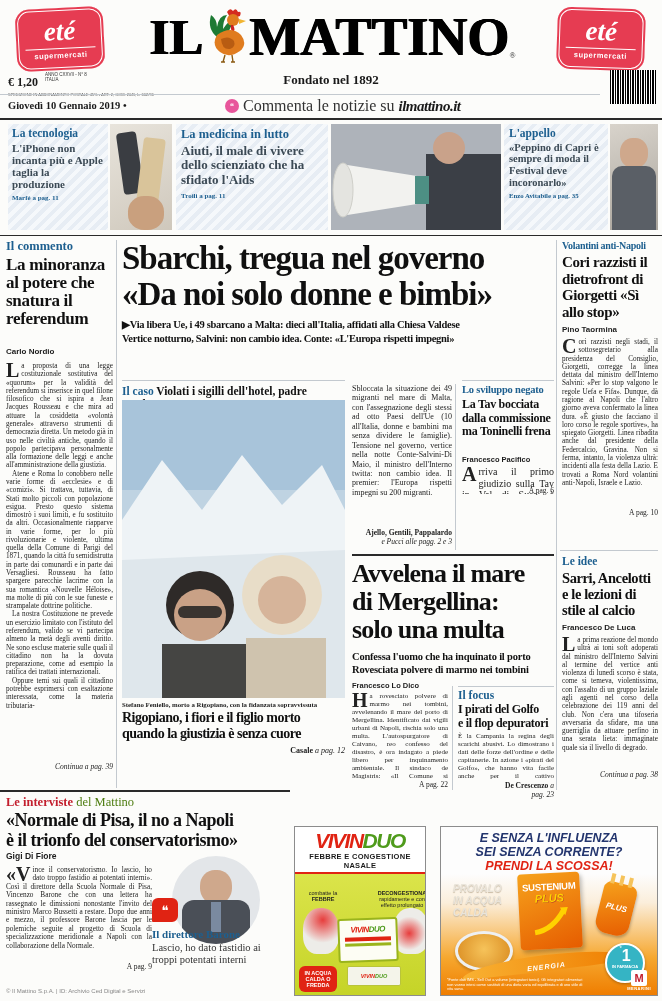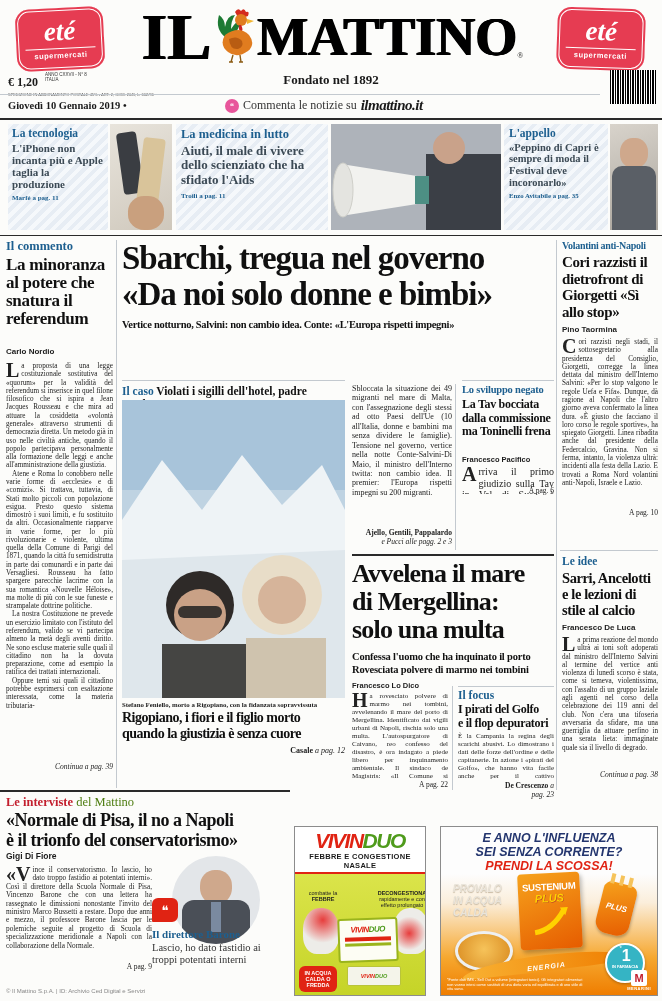--- a/index.html
+++ b/index.html
@@ -39,21 +39,21 @@
   <div class="abs badge" style="left:16px;top:8px;width:88px;height:62px;transform:rotate(-3deg);">
     <div class="n">eté</div>
     <div class="s">supermercati</div>
   </div>
   <div class="abs badge" style="left:557px;top:8px;width:88px;height:62px;transform:rotate(2deg);">
     <div class="n">eté</div>
     <div class="s">supermercati</div>
   </div>
 
   <div class="abs" style="left:110px;top:6px;width:445px;height:62px;display:flex;align-items:center;justify-content:center;">
-    <span class="mast" style="font-size:66px;">IL</span>
+    <span class="mast" style="font-size:51px;">IL</span>
     <span style="margin:0 2px;">
       <svg width="42" height="56" viewBox="0 0 42 56">
         <path d="M12 30 Q2 22 6 8 Q12 12 12 20 Q14 8 22 8 Q18 14 18 22 Q24 12 30 14 Q25 20 23 26 Z" fill="#1d7a33"></path>
         <path d="M22 5 q3-5 6-1 q3-4 5 1 q4-1 2 4 l-9 3z" fill="#d42b1f"></path>
         <circle cx="28" cy="13" r="6" fill="#e07c1f"></circle>
         <path d="M34 12 l7 2 -7 3z" fill="#f2b531"></path>
         <path d="M28 18 q3 5 0 7 q-3-2-2-7z" fill="#c22"></path>
         <path d="M12 28 q14-10 24 0 q7 9-1 16 q-11 8-20 1 q-9-7-3-17z" fill="#e07c1f"></path>
         <path d="M16 32 q8-4 13 2 q2 6-4 8 q-8 1-9-10z" fill="#b85c12"></path>
         <path d="M20 48 l-2 7 m2 0 h-4 M27 48 l1 7 m2 0 h-4" stroke="#8a5a12" stroke-width="1.4" fill="none"></path>
@@ -74,21 +74,21 @@
     <div class="sans" style="font-size:4px;color:#555;margin-top:2px;width:210px;">SPEDIZIONE IN ABBONAMENTO POSTALE 45% - ART. 2, COM. 20/B, L. 662/96</div>
   </div>
 
   <div class="abs barcode" style="left:610px;top:70px;width:46px;height:34px;"></div>
 
   <div class="abs rl" style="left:0;top:94px;width:600px;height:1px;"></div>
 
   <div class="abs" style="left:8px;top:100px;font-size:10.5px;font-weight:bold;">Giovedì 10 Gennaio 2019 •</div>
   <div class="abs" style="left:225px;top:97px;display:flex;align-items:center;gap:4px;">
     <span style="width:14px;height:14px;border-radius:50%;background:#e8569b;color:#fff;font-size:8px;text-align:center;line-height:15px;display:inline-block;">❝</span>
-    <span style="font-size:12px;color:#333;">Commenta le notizie su</span>
+    <span style="font-size:16px;color:#333;">Commenta le notizie su</span>
     <span style="font-size:15px;font-weight:bold;font-style:italic;letter-spacing:-0.5px;">ilmattino.it</span>
   </div>
   <div class="abs rh" style="left:0;top:118px;width:662px;height:2px;"></div>
 
   <div class="abs stripes" style="left:8px;top:124px;width:100px;height:106px;padding:4px 4px 0 4px;box-sizing:border-box;">
     <div class="kick" style="font-size:11.5px;margin-bottom:2px;">La tecnologia</div>
     <div style="font-size:11px;line-height:1.12;color:#3c4a55;font-weight:bold;">L'iPhone non incanta più e Apple taglia la produzione</div>
     <div style="font-size:7px;font-weight:bold;color:#1d5f8f;margin-top:3px;">Marfé a pag. 11</div>
   </div>
   <div class="abs photo" style="left:110px;top:124px;width:62px;height:106px;background:linear-gradient(150deg,#e8e4dc,#cfc8bc);">
@@ -135,20 +135,21 @@
     <p>Oppure temi sui quali il cittadino potrebbe esprimersi con esaltazione interessata, come la materia tributaria-</p>
   </div>
   <div class="abs cont" style="left:6px;top:762px;width:107px;">Continua a pag. 39</div>
   <div class="abs rv" style="left:116px;top:240px;width:1px;height:548px;"></div>
 
   <div class="abs hl" style="left:122px;top:240px;width:432px;font-size:33px;letter-spacing:-1px;line-height:36px;">
     <div>Sbarchi, tregua nel governo</div>
     <div>«Da noi solo donne e bimbi»</div>
   </div>
   <div class="abs" style="left:122px;top:318px;width:432px;font-size:10.5px;font-weight:bold;letter-spacing:-0.3px;line-height:14px;color:#111;">
+    <div>▶Via libera Ue, i 49 sbarcano a Malta: dieci all'Italia, affidati alla Chiesa Valdese</div>
     <div>Vertice notturno, Salvini: non cambio idea. Conte: «L'Europa rispetti impegni»</div>
   </div>
 
   <div class="abs rl" style="left:122px;top:380px;width:223px;height:1px;"></div>
   <div class="abs" style="left:122px;top:385px;width:223px;font-size:11.5px;font-weight:bold;">
     <span class="kick" style="font-size:11.5px;">Il caso</span><span style="color:#111;"> Violati i sigilli dell'hotel, padre condannato</span>
   </div>
   <div class="abs photo" style="left:122px;top:400px;width:223px;height:298px;">
     <svg width="223" height="298">
       <rect width="223" height="298" fill="#bfd3e2"></rect>
@@ -272,21 +273,21 @@
       <div class="abs" style="left:52px;top:92px;width:52px;height:18px;background:#f4f4ea;border:1px solid #b9c43a;border-radius:2px;text-align:center;font-style:italic;font-weight:bold;font-size:5.5px;line-height:18px;">
         <span style="color:#e02313;">VIVIN</span><span style="color:#4f9b1c;">DUO</span>
       </div>
       <div class="abs" style="left:4px;top:92px;width:38px;height:26px;background:#e02313;border-radius:6px;color:#fff;font-weight:bold;font-size:5.5px;text-align:center;display:flex;align-items:center;justify-content:center;padding:1px;box-sizing:border-box;">IN ACQUA CALDA O FREDDA</div>
       <div class="abs" style="left:0;bottom:0;width:100%;font-size:3.9px;color:#1c1c1c;padding:1px 3px;box-sizing:border-box;">È un medicinale. Leggere attentamente il foglio illustrativo. Non somministrare al di sotto dei 12 anni.</div>
     </div>
   </div>
 
   <div class="abs" style="left:440px;top:826px;width:218px;height:170px;border:1px solid #8c8c8c;box-sizing:border-box;overflow:hidden;font-family:'Liberation Sans',sans-serif;background:linear-gradient(180deg,#fdfdfd 0%,#fdfdfd 28%,#fbeedb 45%,#f6a72e 78%,#ef7d00 100%);">
     <div style="text-align:center;font-weight:bold;font-style:italic;font-size:12.5px;line-height:14px;color:#23356e;padding-top:4px;">
-      <div>E ANNO L'INFLUENZA</div>
+      <div>E SENZA L'INFLUENZA</div>
       <div>SEI SENZA CORRENTE?</div>
       <div style="color:#e02313;">PRENDI LA SCOSSA!</div>
     </div>
     <div class="abs" style="left:12px;top:56px;font-weight:bold;font-style:italic;font-size:10px;line-height:12px;color:#e9e4da;text-shadow:0 1px 1px #c8b9a2;">
       <div>PROVALO</div>
       <div>IN ACQUA</div>
       <div>CALDA</div>
     </div>
     <div class="abs" style="left:78px;top:46px;width:62px;height:76px;background:linear-gradient(160deg,#f6a21c,#e65c00);border-radius:4px;transform:rotate(-3deg);text-align:center;box-shadow:2px 3px 4px rgba(0,0,0,.25);">
       <div style="color:#fff;font-weight:bold;font-size:9.5px;letter-spacing:-0.3px;margin-top:8px;">SUSTENIUM</div>

